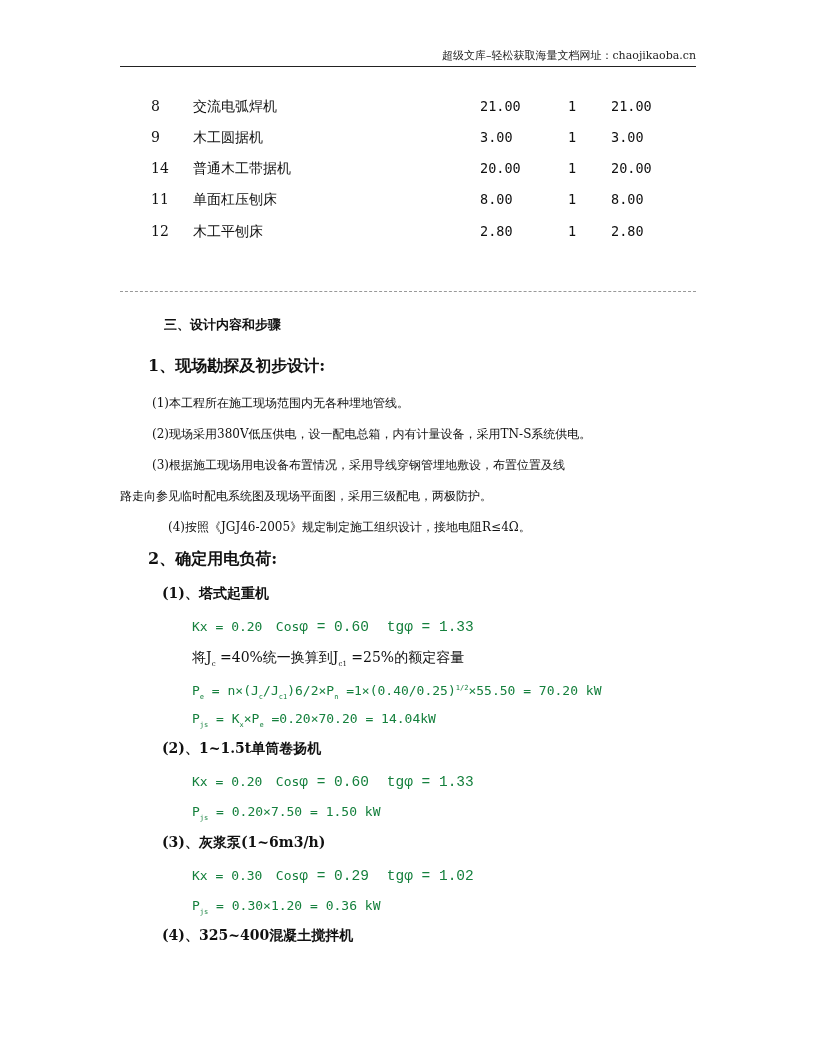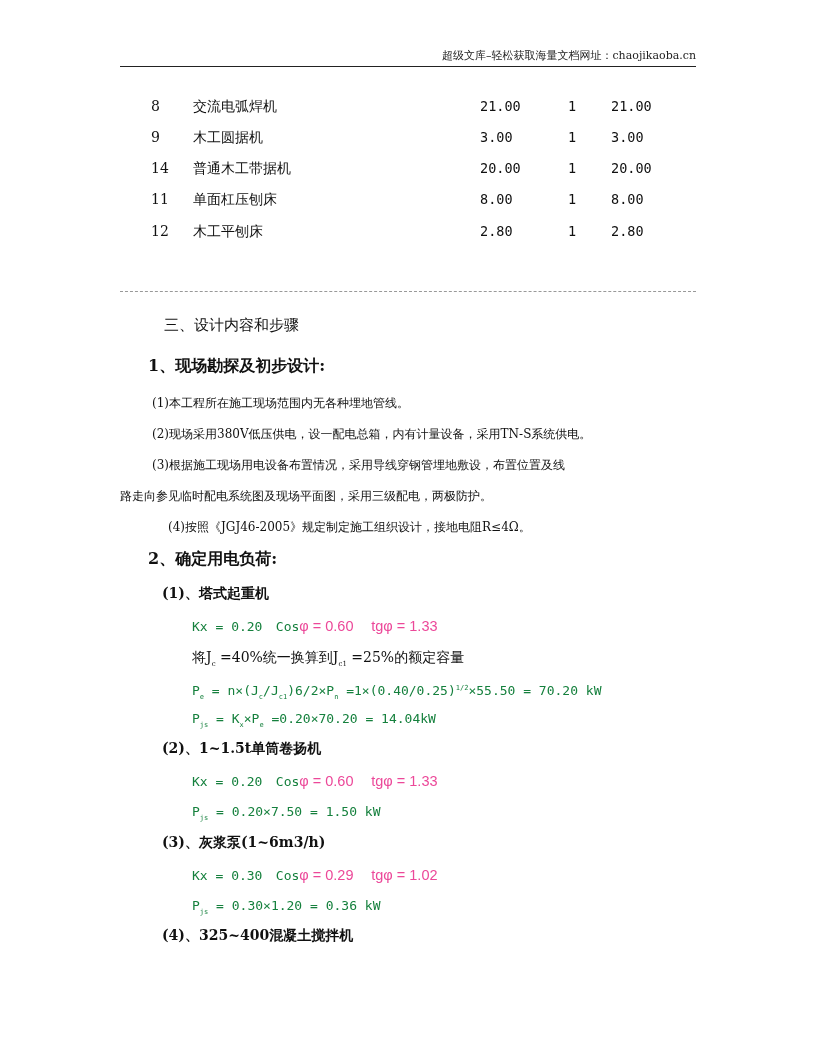--- a/index.html
+++ b/index.html
@@ -10,27 +10,27 @@
   .header span { display: inline-block; }
   .header .site { }
   .row { position: absolute; font-size: 14px; height: 20px; line-height: 20px; white-space: nowrap; }
   .c-no { left: 151px; }
   .c-name { left: 193px; }
   .c-power { left: 480px; font-family: "DejaVu Sans Mono", "Liberation Mono", monospace; font-size: 13.5px; }
   .c-qty { left: 568px; font-family: "DejaVu Sans Mono", "Liberation Mono", monospace; font-size: 13.5px; }
   .c-total { left: 611px; font-family: "DejaVu Sans Mono", "Liberation Mono", monospace; font-size: 13.5px; }
   .dashline { position: absolute; left: 120px; top: 291px; width: 576px; height: 0;
               border-top: 1.5px dashed #999; }
-  .h-main { position: absolute; left: 164px; top: 316px; font-size: 15px; font-weight: normal; }
+  .h-main { position: absolute; left: 164px; top: 316px; font-size: 13px; font-weight: bold; }
   .h-sub { position: absolute; left: 148px; font-size: 16px; font-weight: bold; }
   .para { position: absolute; font-size: 12px; white-space: nowrap; line-height: 20px; }
   .item-head { position: absolute; left: 162px; font-size: 14px; font-weight: bold; white-space: nowrap; }
   .formula { position: absolute; left: 192px; font-size: 14px; white-space: nowrap; line-height: 20px; }
   .mono { font-family: "DejaVu Sans Mono", "Liberation Mono", monospace; font-size: 13px; color: #15803d; }
-  .sans { font-family: Liberation Sans, sans-serif; font-size: 14.5px; color: #ec4899; }
+  .sans { font-family: Liberation Mono, monospace; font-size: 14.5px; color: #15803d; }
   sub, sup { font-size: 7px; }
 </style>
 </head>
 <body>
 
 <div class="header">
   <span>超级文库–轻松获取海量文档</span><span class="site">网址：chaojikaoba.cn</span>
 </div>
 
 <div>

